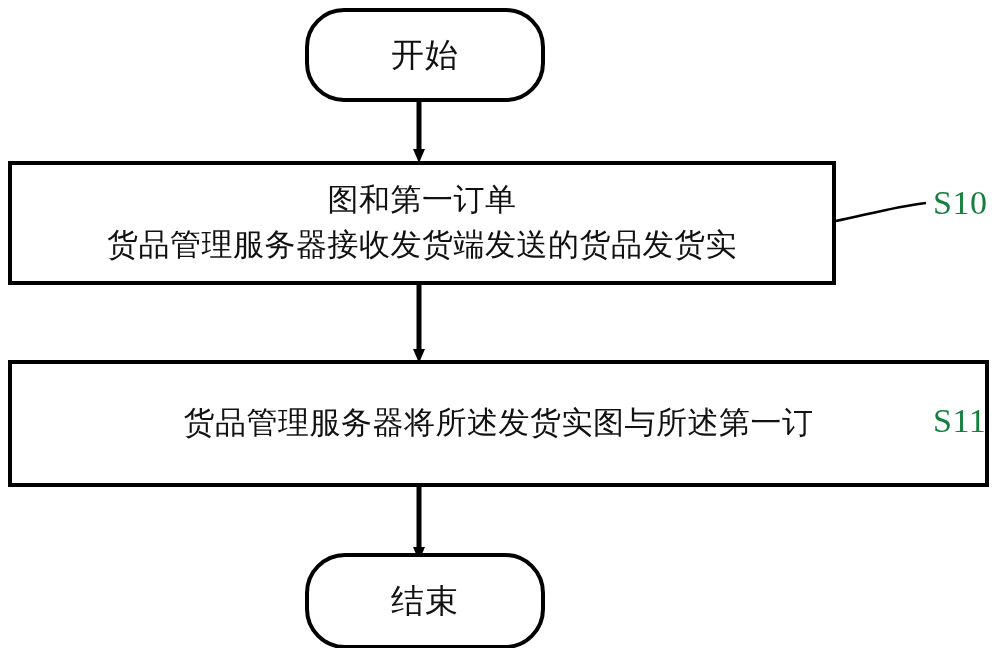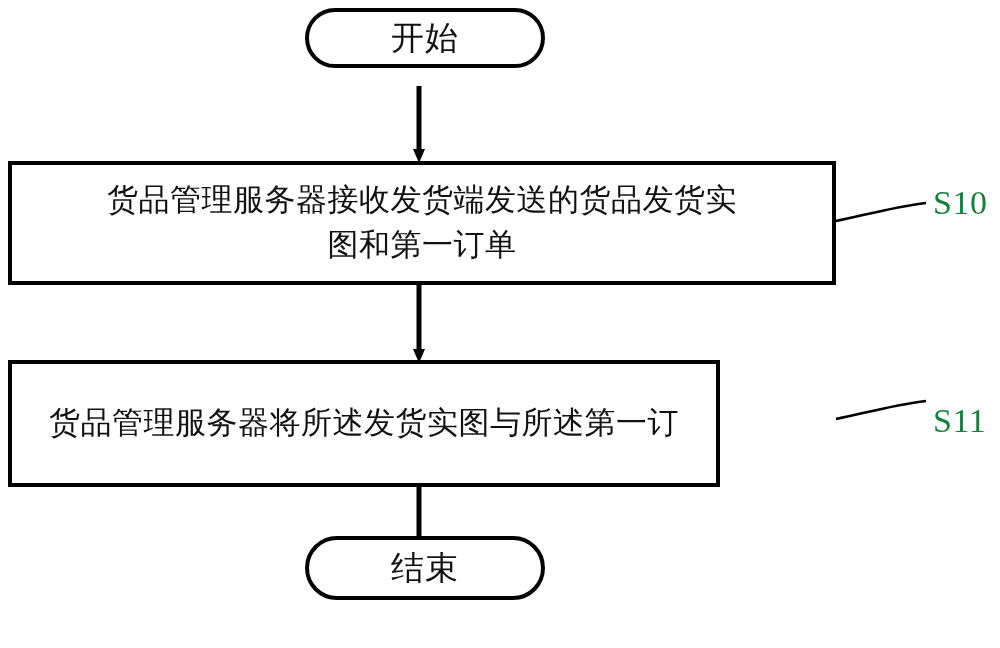--- a/index.html
+++ b/index.html
@@ -96,38 +96,38 @@
 
     <g>
       <line x1="419" y1="487" x2="419" y2="548" stroke="#000000" stroke-width="5" marker-end="url(#arrowhead)"></line>
     </g>
 
     <path d="M 836 221 C 862 216 892 207 926 203" stroke="#000000" stroke-width="2.6" fill="none"></path>
 
     <path d="M 836 419 C 862 414 892 405 926 401" stroke="#000000" stroke-width="2.6" fill="none"></path>
   </svg>
 
-  <div class="terminator" style="left:305px; top:8px; width:240px; height:60px; border-radius:39px;">
+  <div class="terminator" style="left:305px; top:8px; width:240px; height:94px; border-radius:39px;">
     <span class="node-text">开始</span>
   </div>
 
   <div class="process" style="left:8px; top:161px; width:828px; height:124px;">
     <div class="node-text">
+      <div>图和第一订单</div>
       <div>货品管理服务器接收发货端发送的货品发货实</div>
-      <div>图和第一订单</div>
     </div>
   </div>
 
-  <div class="process" style="left:8px; top:360px; width:712px; height:127px;">
+  <div class="process" style="left:8px; top:360px; width:981px; height:127px;">
     <div class="node-text">
       <div>货品管理服务器将所述发货实图与所述第一订</div>
     </div>
   </div>
 
-  <div class="terminator" style="left:305px; top:536px; width:240px; height:64px; border-radius:40px;align-items:center;">
+  <div class="terminator" style="left:305px; top:553px; width:240px; height:96px; border-radius:40px;align-items:center;">
     <span class="node-text">结束</span>
   </div>
 
   <div class="step-label" style="left:933px; top:184px;">S10</div>
 
   <div class="step-label" style="left:933px; top:402px;">S11</div>
 
 </div>
 
 </body></html>

